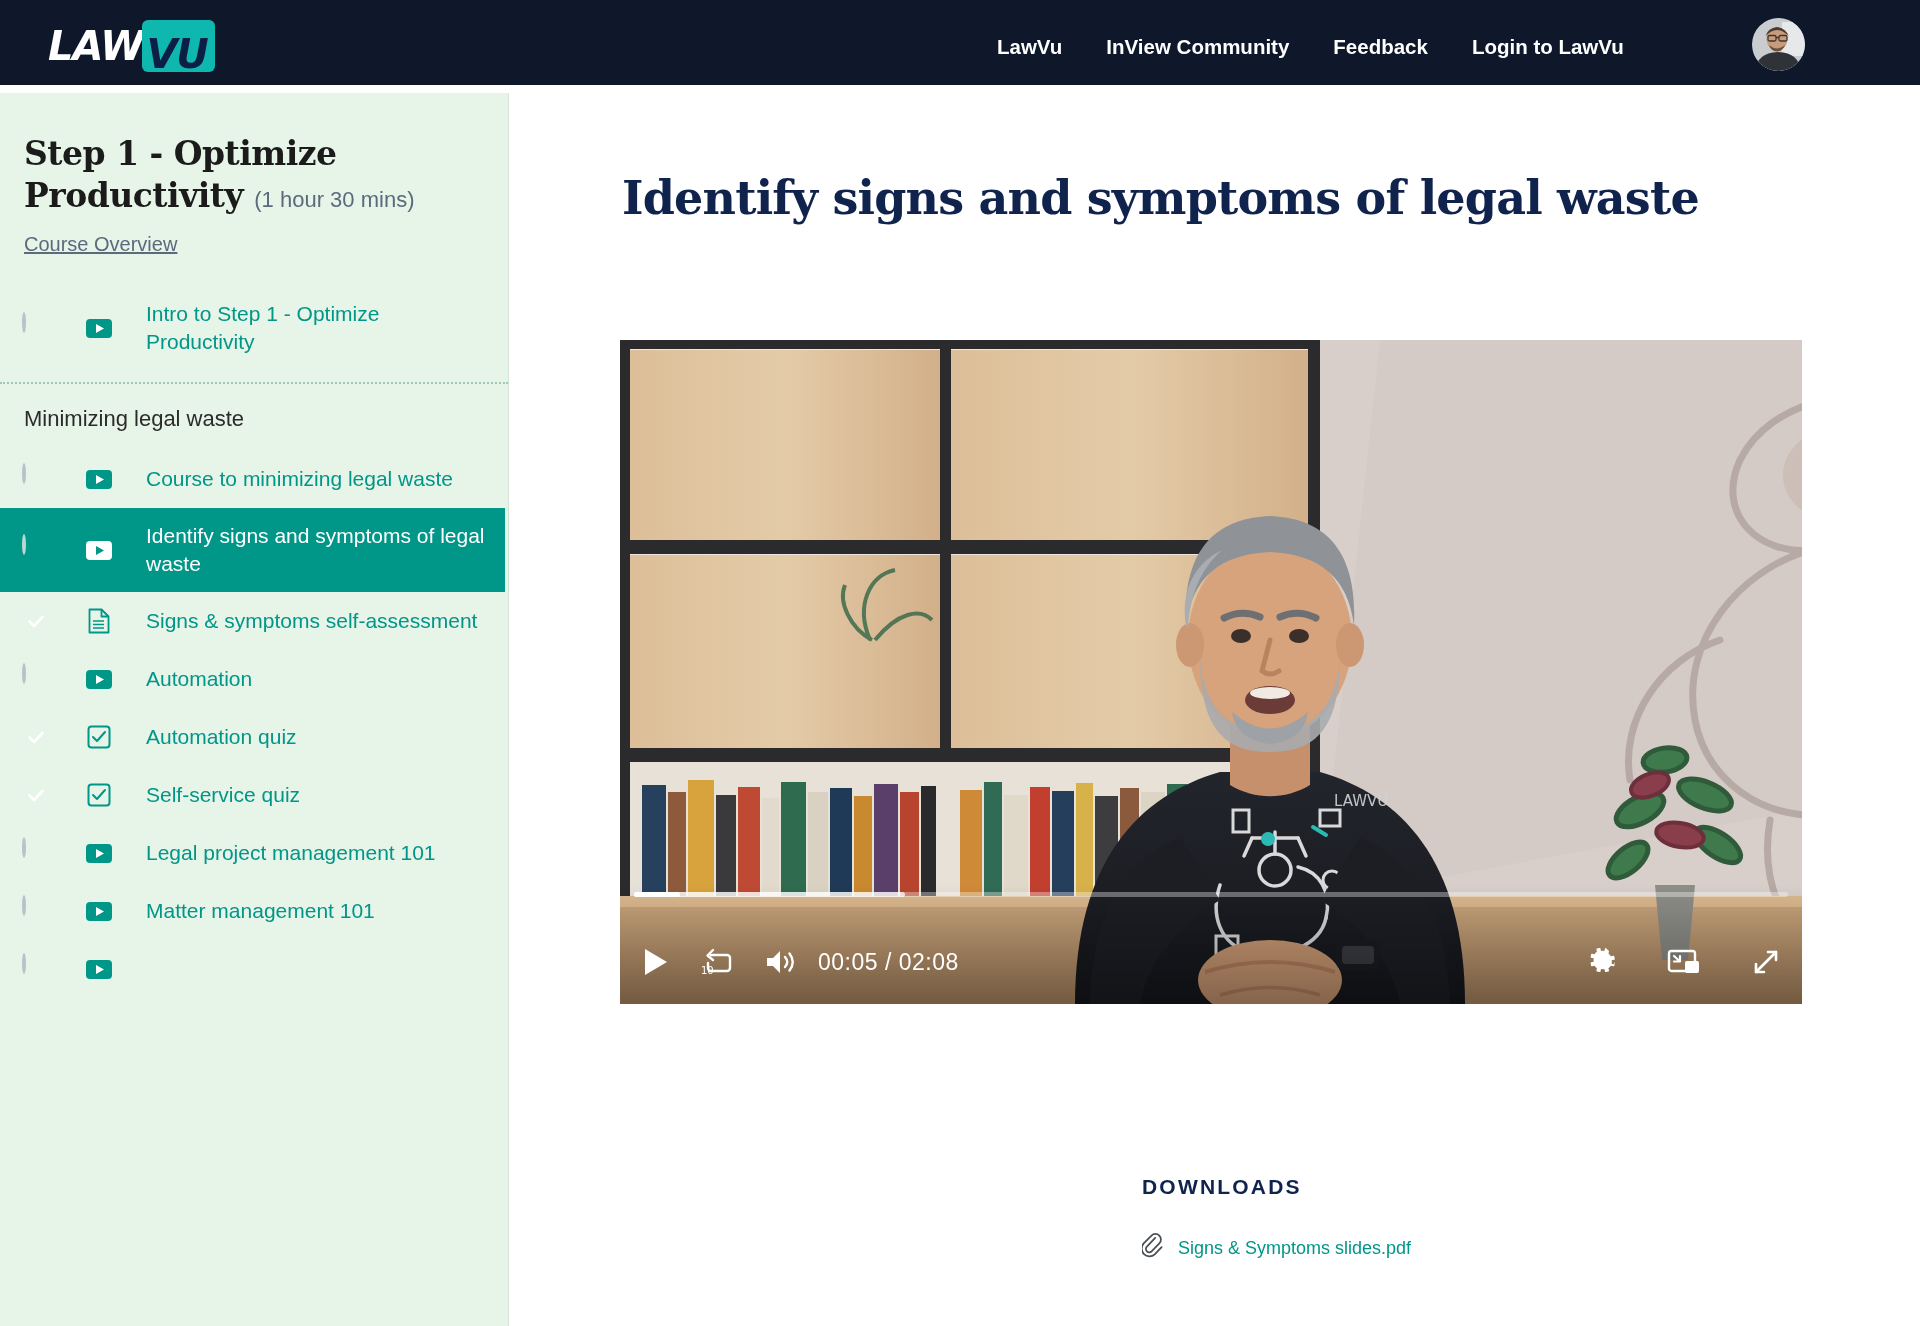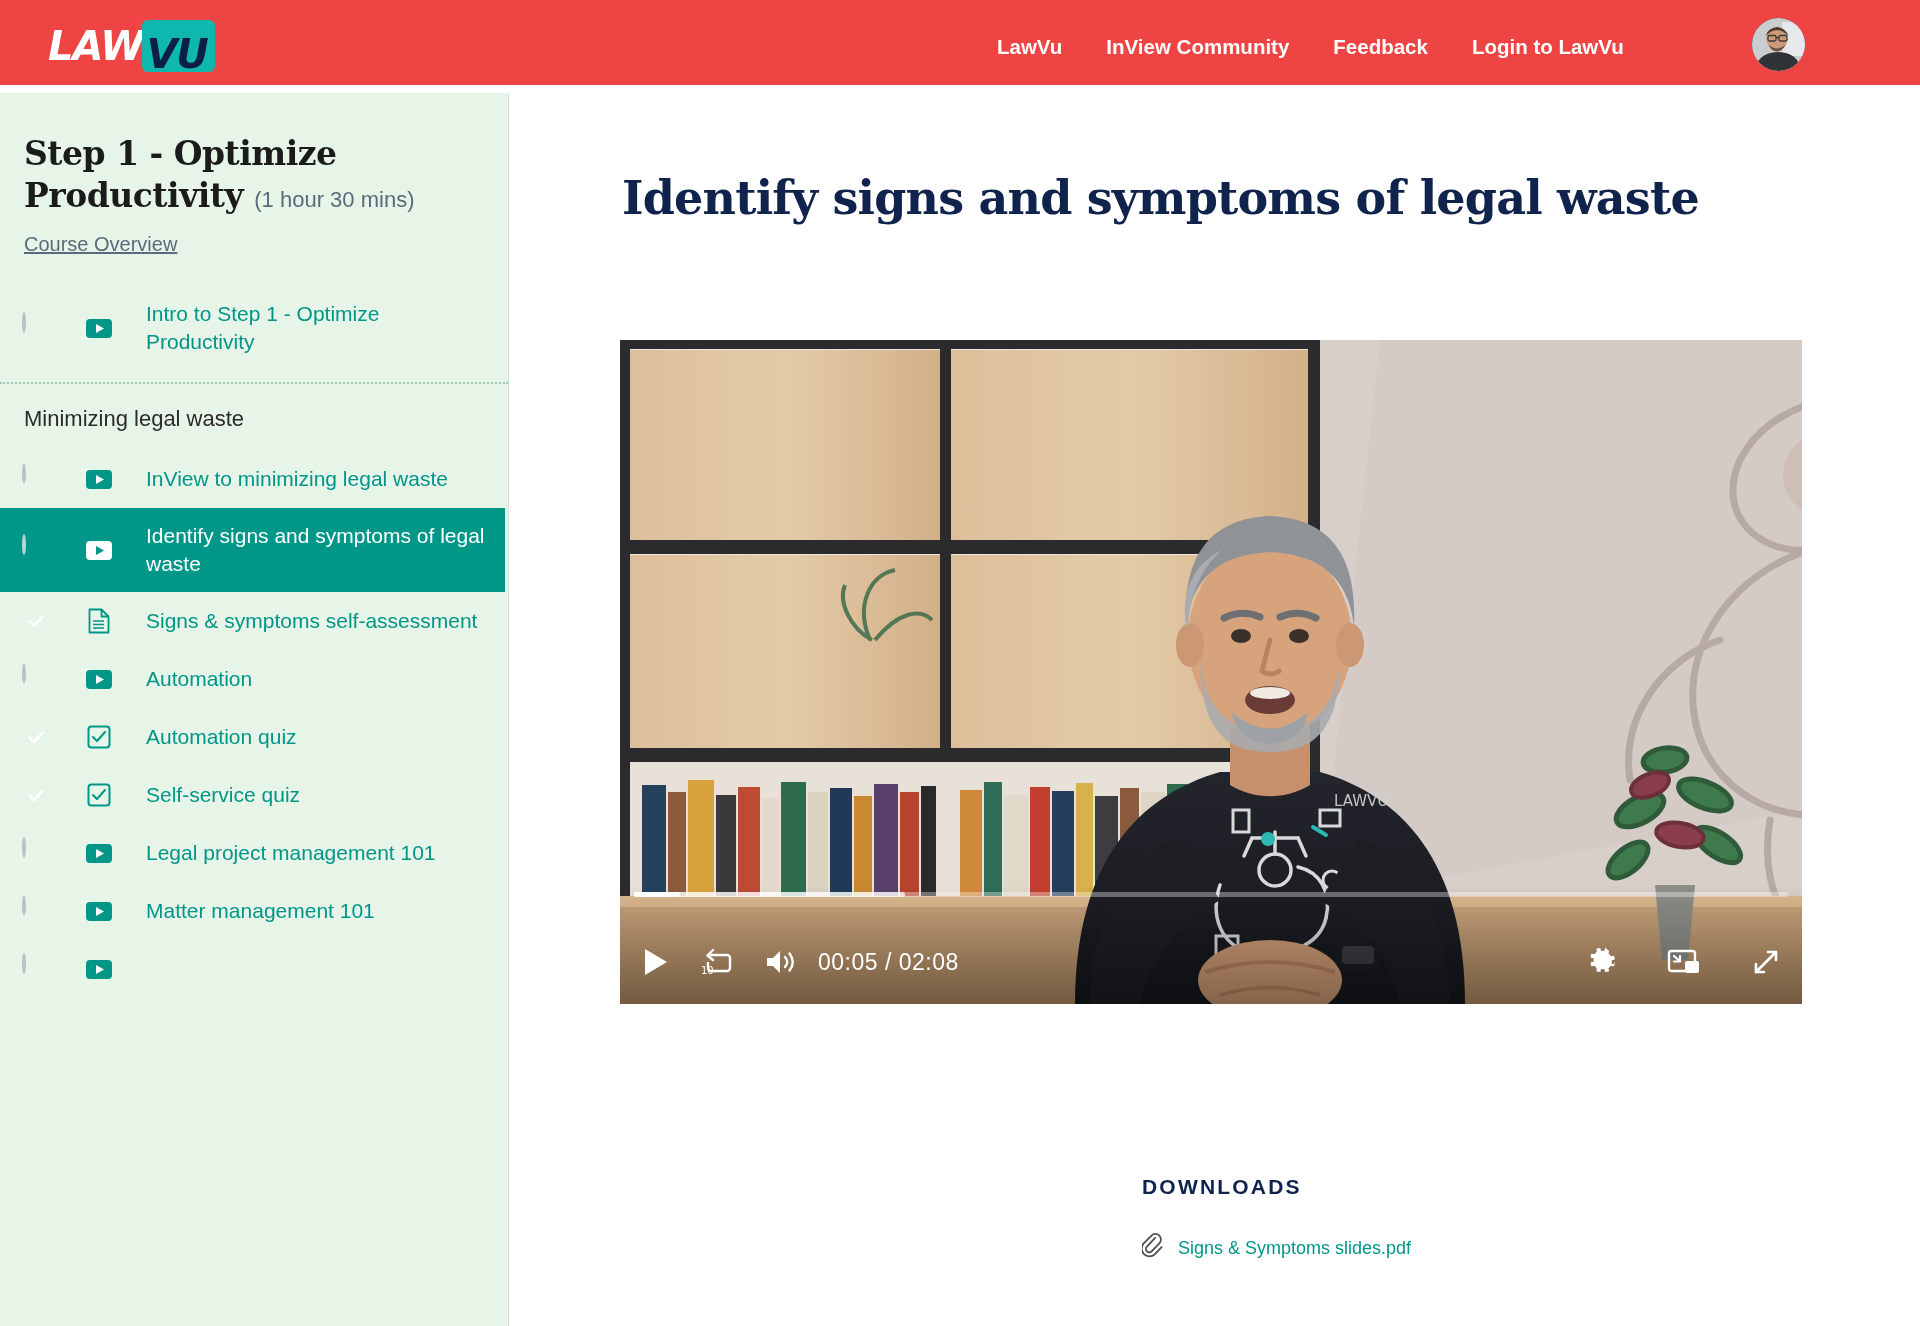--- a/index.html
+++ b/index.html
@@ -10,21 +10,21 @@
     overflow: hidden;
     background: #ffffff;
     font-family: "Liberation Sans", sans-serif;
   }
 
   
   .topnav {
     position: absolute;
     left: 0; top: 0;
     width: 1920px; height: 85px;
-    background: #ef4444;
+    background: #0f172a;
     display: flex;
     align-items: center;
   }
 
   .logo {
     position: absolute;
     left: 48px; top: 20px;
     display: flex;
     align-items: stretch;
     height: 52px;
@@ -375,21 +375,21 @@
       <div class="lesson">
         <span class="status">
           <span class="ring"></span>
         </span>
         <span class="kind-icon">
           <svg width="26" height="19" viewBox="0 0 26 19">
             <rect x="0" y="0" width="26" height="19" rx="4" fill="#009688"></rect>
             <polygon points="10,5 18,9.5 10,14" fill="#ffffff"></polygon>
           </svg>
         </span>
-        <span class="lesson-label">InView to minimizing legal waste</span>
+        <span class="lesson-label">Course to minimizing legal waste</span>
       </div>
 
       <div class="lesson active">
         <span class="status">
           <span class="ring" style="border-color:#bcd6d2;"></span>
         </span>
         <span class="kind-icon">
           <svg width="26" height="19" viewBox="0 0 26 19">
             <rect x="0" y="0" width="26" height="19" rx="4" fill="#ffffff"></rect>
             <polygon points="10,5 18,9.5 10,14" fill="#009688"></polygon>

